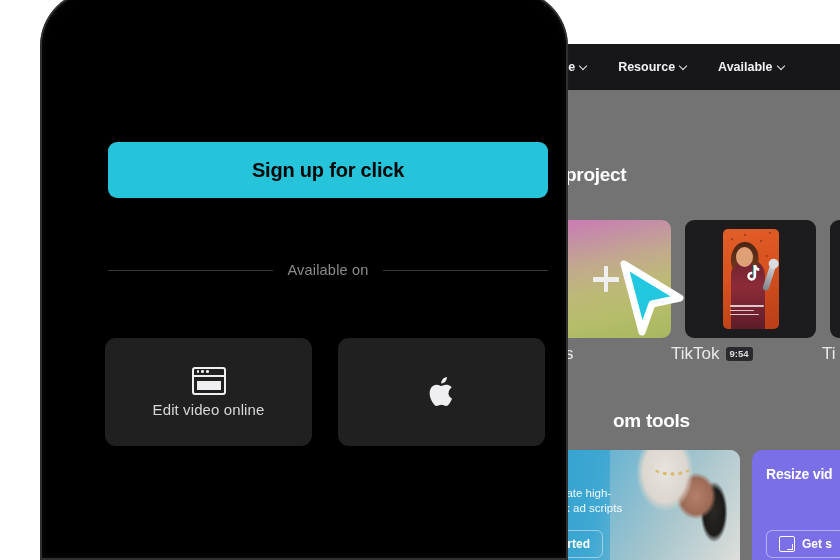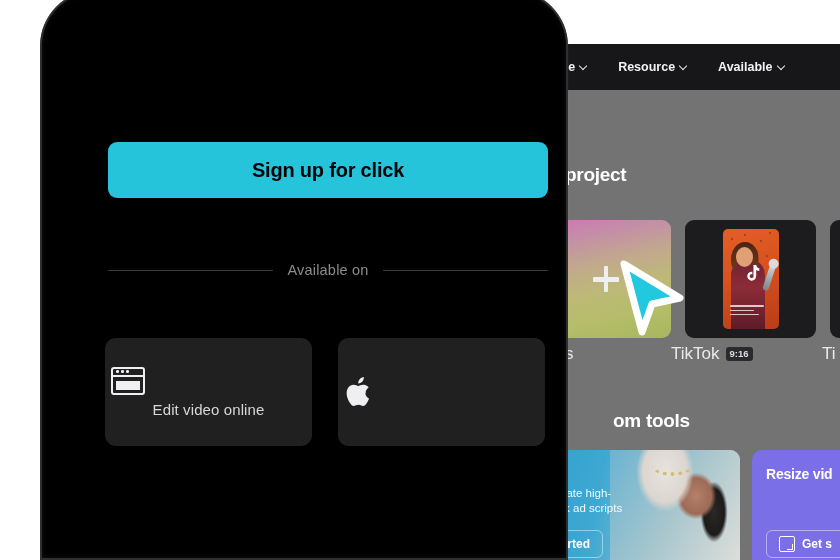--- a/index.html
+++ b/index.html
@@ -417,20 +417,21 @@
     display: flex;
     gap: 26px;
   }
   .store-btn {
     width: 207px;
     height: 108px;
     background: #202021;
     border-radius: 11px;
     display: flex;
     flex-direction: column;
+    align-items: center;
     justify-content: center;
     gap: 6px;
     border: none;
     cursor: pointer;
     font-family: "Liberation Sans", sans-serif;
   }
   .store-btn .lbl {
     color: #d7d7d9;
     font-size: 15px;
     letter-spacing: 0.1px;
@@ -534,21 +535,21 @@
       </div>
 
       <div class="proj-card"></div>
     </div>
 
     <div class="proj-meta" id="meta-1">
       <span class="nm">s</span>
     </div>
     <div class="proj-meta" id="meta-2">
       <span class="nm">TikTok</span>
-      <span class="ratio-badge">9:16</span>
+      <span class="ratio-badge">9:54</span>
     </div>
     <div class="proj-meta" id="meta-3">
       <span class="nm">Ti</span>
     </div>
 
     <div class="section-title" id="tools-title">om tools</div>
 
     <div class="tools-row">
 
       <div class="tool-card blue" id="tool-1">

